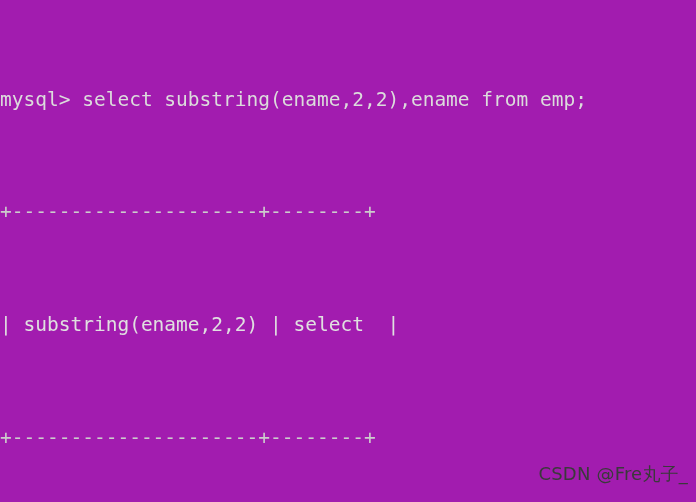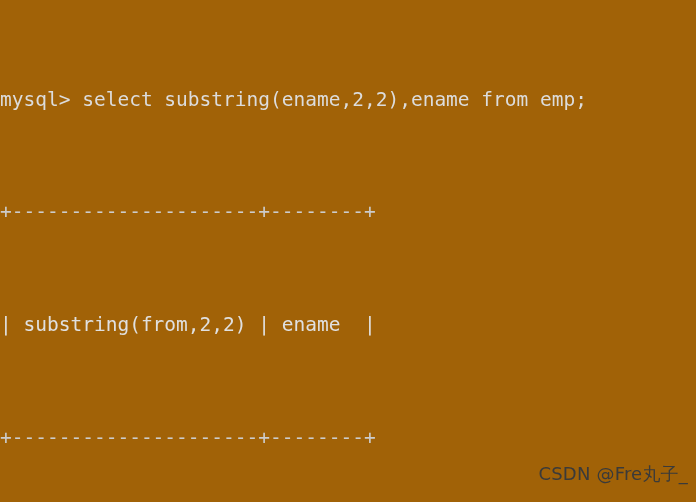--- a/index.html
+++ b/index.html
@@ -14,21 +14,21 @@
     position: relative;
     font-family: "DejaVu Sans Mono", "Liberation Mono", monospace;
   }
 
   #terminal {
     position: absolute;
     left: 0;
     top: 0;
     width: 696px;
     height: 502px;
-    background: #a16207;
+    background: #a21caf;
     color: #d4d4d4;
     font-family: "DejaVu Sans Mono", "Liberation Mono", monospace;
     font-size: 19.5px;
     line-height: 28.2px;
     letter-spacing: 0px;
     white-space: pre;
     overflow: hidden;
     box-sizing: border-box;
     padding: 1px 0 0 0;
   }
@@ -66,21 +66,21 @@
 </style>
 </head>
 <body>
 
 <div id="terminal">
 
   <div class="term-line prompt-line">mysql&gt; select substring(ename,2,2),ename from emp;</div>
 
   <div class="term-line rule-line">+---------------------+--------+</div>
 
-  <div class="term-line header-line">| substring(from,2,2) | ename  |</div>
+  <div class="term-line header-line">| substring(ename,2,2) | select  |</div>
 
   <div class="term-line rule-line">+---------------------+--------+</div>
 
   
   
   
   
   
   
   

